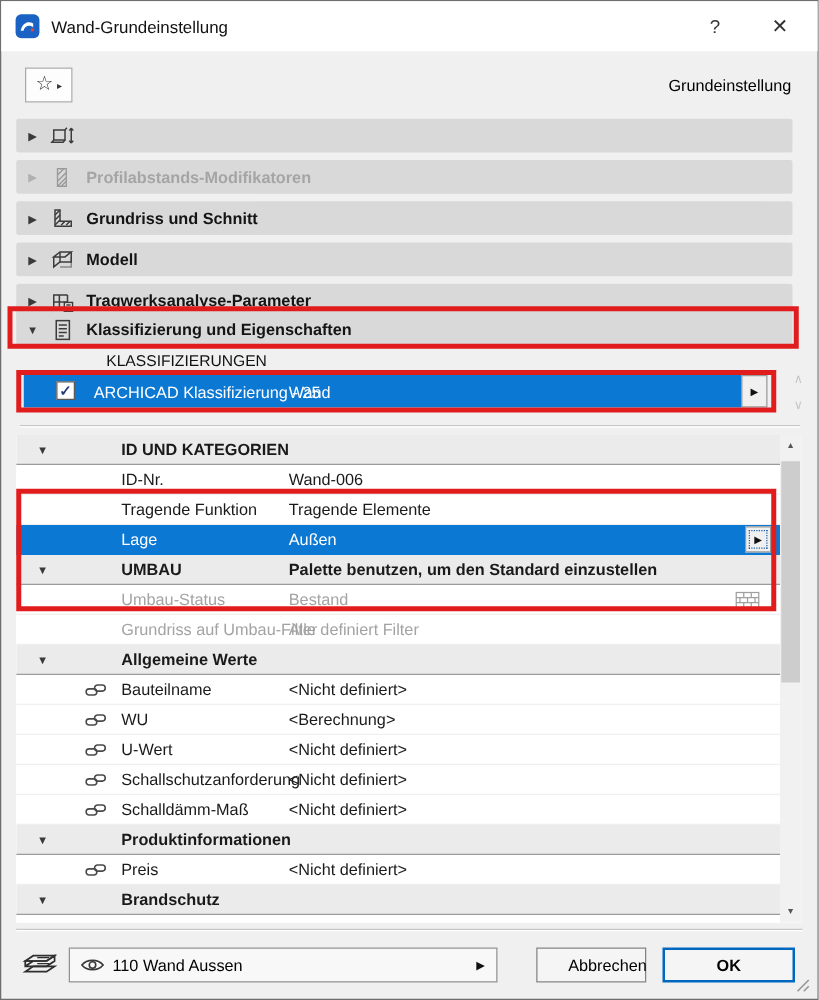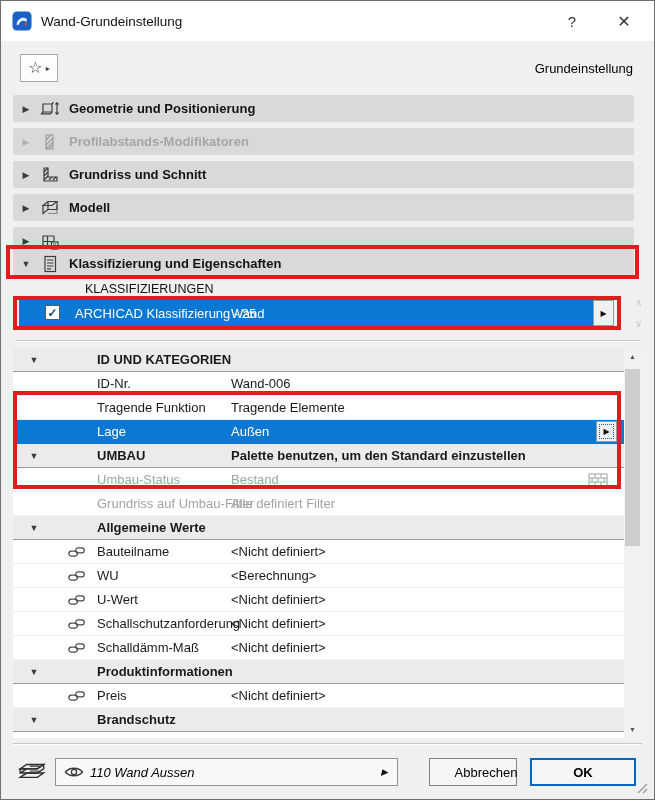--- a/index.html
+++ b/index.html
@@ -64,21 +64,21 @@
 
   
   .anno { position:absolute; border:4px solid #e11c1c; pointer-events:none; }
   .anno1 { left:5px; top:244px; width:633px; height:34px; }
   .anno2 { left:12px; top:295px; width:608px; height:34px; }
   .anno3 { left:12px; top:390px; width:608px; height:98px; }
 
   
   .footer-sep { position:absolute; left:12px; top:742px; width:629px; height:2px; border-top:1px solid #c6c6c6; border-bottom:1px solid #fff; }
   .layers-icon { position:absolute; left:16px; top:758px; width:32px; height:26px; }
-  .layer-combo { position:absolute; left:54px; top:757px; width:343px; height:28px; background:#f8f8f8; border:1px solid #919191; display:flex; align-items:center;font-style:italic; }
+  .layer-combo { position:absolute; left:54px; top:757px; width:343px; height:28px; background:#f8f8f8; border:1px solid #919191; display:flex; align-items:center; }
   .eye-icon { width:20px; height:14px; margin-left:8px; }
   .combo-text { margin-left:6px; color:#000; }
   .combo-arrow { position:absolute; right:9px; font-size:9px; color:#111; }
   .btn { position:absolute; top:757px; height:28px; display:flex; align-items:center; justify-content:center; background:#f5f5f5; font-size:13px; color:#000; }
   .btn-cancel { left:428px; width:88px; border:1px solid #838383;padding-left:26px; }
   .btn-ok { left:529px; width:106px; border:2px solid #0067c0;font-weight:bold; }
   .resize-grip { position:absolute; right:6px; bottom:5px; width:12px; height:12px; }
 </style>
 </head>
 <body>
@@ -103,21 +103,20 @@
   <div class="mode-label">Grundeinstellung</div>
 
   <div class="acc-bar" style="top:94px">
     <span class="acc-tri">▶</span>
     <span class="acc-icon"><svg width="100%" height="100%" viewBox="0 0 22 22" fill="none" stroke="#3c3c3c" stroke-width="1.2">
           <path d="M4 6 h9 v8 h-9 z"></path>
           <path d="M4 14 l-1.5 1.8 h9 l1.5 -1.8"></path>
           <path d="M13 6 l1.5 -1.8"></path>
           <path d="M18 4.5 v12 M18 4.5 l-1.6 2 M18 4.5 l1.6 2 M18 16.5 l-1.6 -2 M18 16.5 l1.6 -2"></path>
         </svg></span>
-    <span class="acc-label">Geometrie und Positionierung</span>
   </div>
   <div class="acc-bar disabled" style="top:127px">
     <span class="acc-tri">▶</span>
     <span class="acc-icon"><svg width="100%" height="100%" viewBox="0 0 22 22" fill="none" stroke="#9a9a9a" stroke-width="1.1">
           <path d="M7 4 h7 v14 h-7 z"></path>
           <path d="M7 9 l5 -5 M7 14 l7 -7 M7 18 l7 -7 M10 18 l4 -4"></path>
         </svg></span>
     <span class="acc-label">Profilabstands-Modifikatoren</span>
   </div>
   <div class="acc-bar" style="top:160px">
@@ -138,20 +137,21 @@
         </svg></span>
     <span class="acc-label">Modell</span>
   </div>
   <div class="acc-bar" style="top:226px">
     <span class="acc-tri">▶</span>
     <span class="acc-icon"><svg width="100%" height="100%" viewBox="0 0 22 22" fill="none" stroke="#3c3c3c" stroke-width="1.2">
           <path d="M4 17 V6 h11 M8.5 6 v11 M4 11.5 h11 M15 6 v5.5"></path>
           <rect x="12.5" y="12" width="6.5" height="7" fill="#fff"></rect>
           <path d="M14 14 h3.5 M14 16 h3.5"></path>
         </svg></span>
+    <span class="acc-label">Tragwerksanalyse-Parameter</span>
   </div>
   <div class="acc-bar" style="top:249px">
     <span class="acc-tri">▼</span>
     <span class="acc-icon"><svg width="100%" height="100%" viewBox="0 0 22 22" fill="none" stroke="#3c3c3c" stroke-width="1.2">
           <rect x="6" y="3.5" width="10.5" height="15"></rect>
           <path d="M8 7 h6.5 M8 10 h6.5 M8 13 h6.5 M8 15.8 h4"></path>
         </svg></span>
     <span class="acc-label">Klassifizierung und Eigenschaften</span>
   </div>
 

